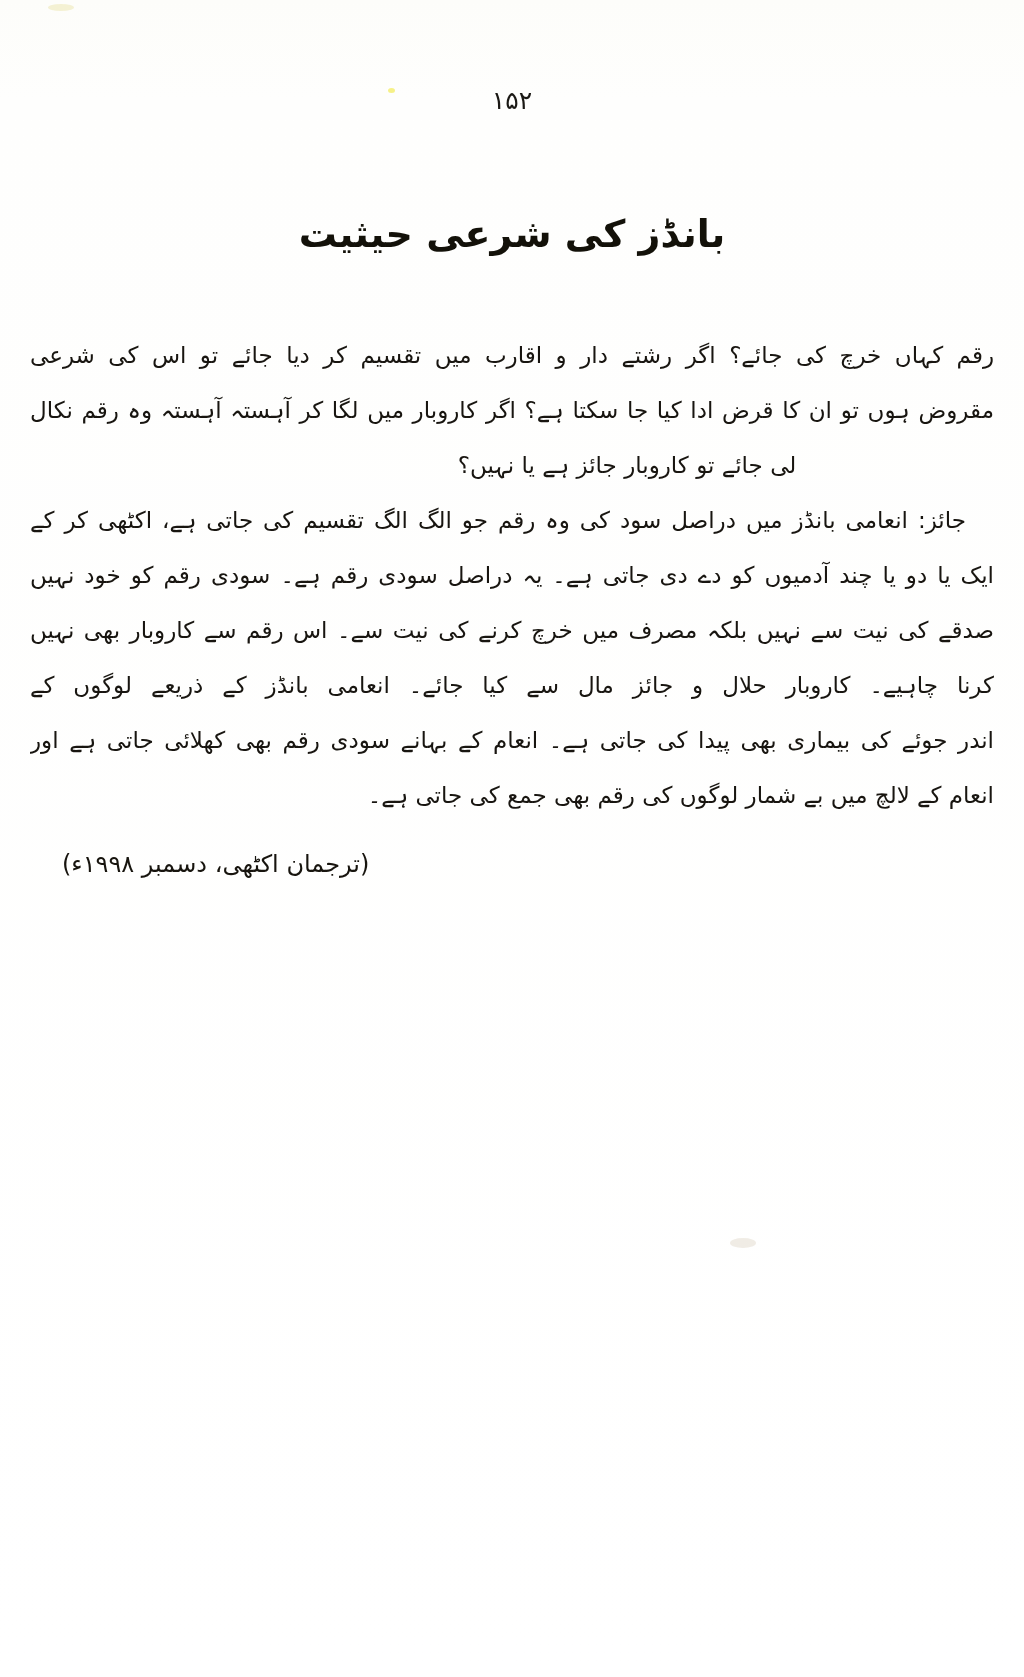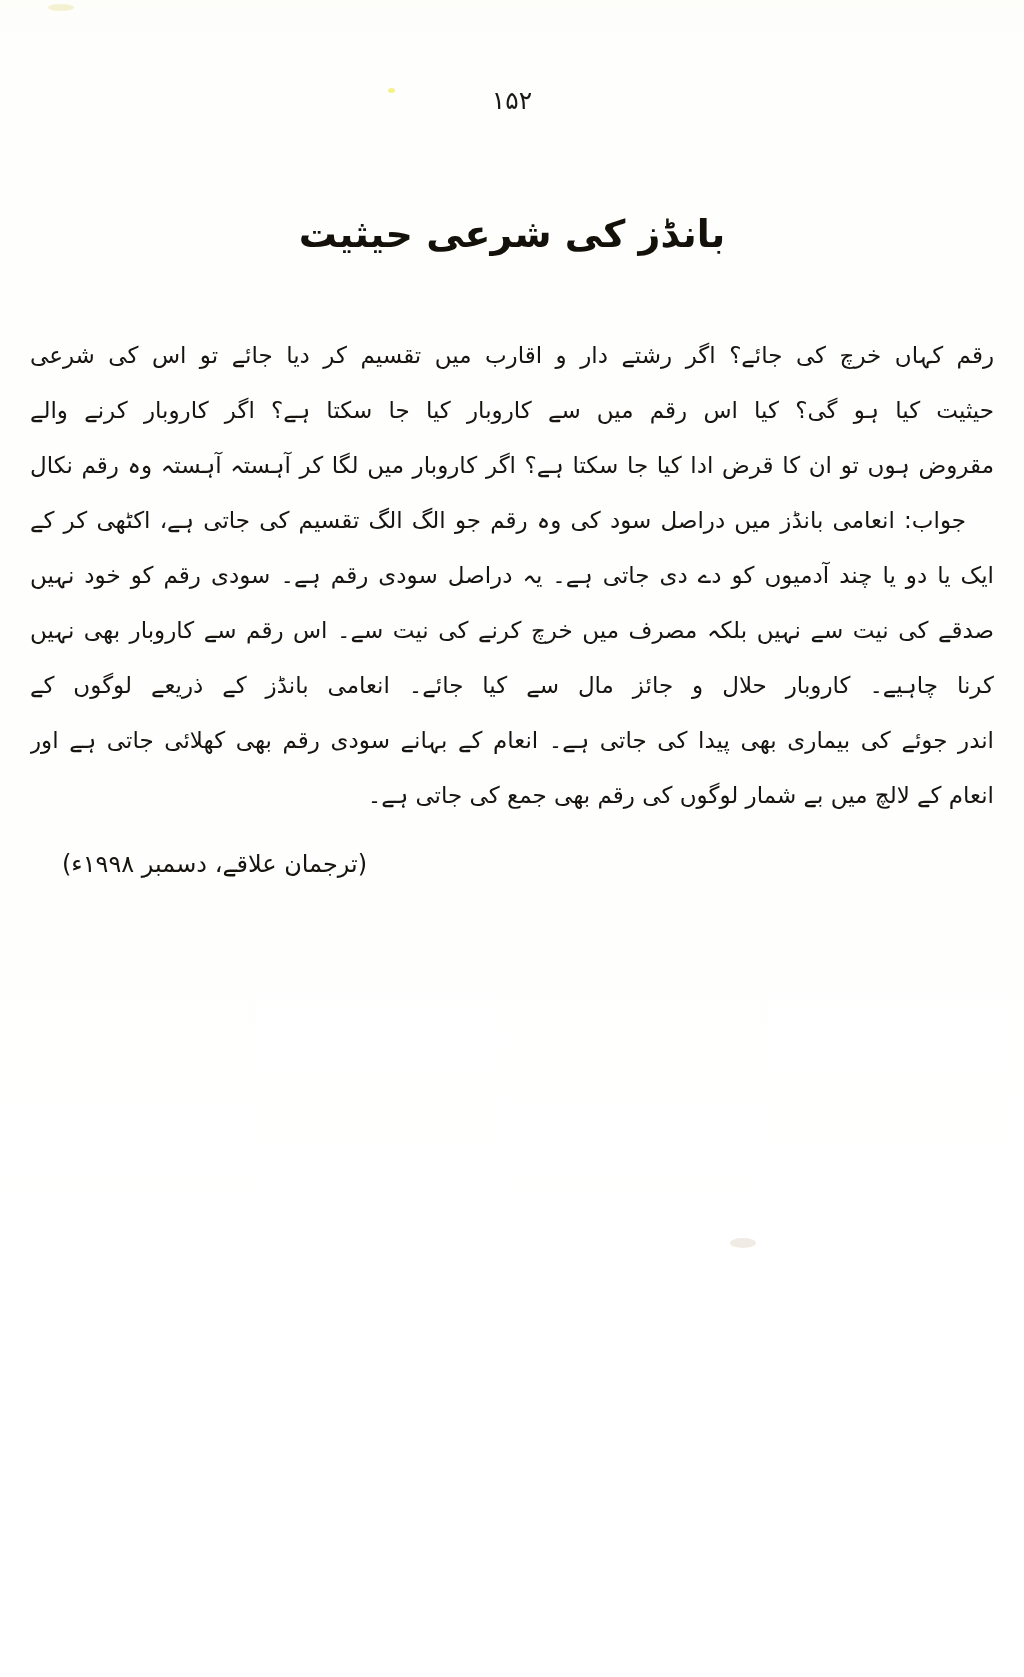--- a/index.html
+++ b/index.html
@@ -110,31 +110,31 @@
   <div class="speck-a"></div>
 
   <div class="page-number">۱۵۲</div>
 
   <h1 class="doc-title">بانڈز کی شرعی حیثیت</h1>
 
   <div class="body-text">
 
     <div>
       <div class="line">رقم کہاں خرچ کی جائے؟ اگر رشتے دار و اقارب میں تقسیم کر دیا جائے تو اس کی شرعی</div>
-      <div class="line">حیثیت کیا ہو گی؟ کیا اس رقم میں سے کاروبار کیا جا سکتا ہے؟ اگر کاروبار کرنے والے</div>
       <div class="line">مقروض ہوں تو ان کا قرض ادا کیا جا سکتا ہے؟ اگر کاروبار میں لگا کر آہستہ آہستہ وہ رقم نکال</div>
+      <div class="line last-center">لی جائے تو کاروبار جائز ہے یا نہیں؟</div>
     </div>
 
     <div>
-      <div class="line indent-right">جواب: انعامی بانڈز میں دراصل سود کی وہ رقم جو الگ الگ تقسیم کی جاتی ہے، اکٹھی کر کے</div>
+      <div class="line indent-right">جائز: انعامی بانڈز میں دراصل سود کی وہ رقم جو الگ الگ تقسیم کی جاتی ہے، اکٹھی کر کے</div>
       <div class="line">ایک یا دو یا چند آدمیوں کو دے دی جاتی ہے۔ یہ دراصل سودی رقم ہے۔ سودی رقم کو خود نہیں استعمال</div>
       <div class="line">صدقے کی نیت سے نہیں بلکہ مصرف میں خرچ کرنے کی نیت سے۔ اس رقم سے کاروبار بھی نہیں</div>
       <div class="line">کرنا چاہیے۔ کاروبار حلال و جائز مال سے کیا جائے۔ انعامی بانڈز کے ذریعے لوگوں کے</div>
       <div class="line">اندر جوئے کی بیماری بھی پیدا کی جاتی ہے۔ انعام کے بہانے سودی رقم بھی کھلائی جاتی ہے اور</div>
       <div class="line last-right">انعام کے لالچ میں بے شمار لوگوں کی رقم بھی جمع کی جاتی ہے۔</div>
     </div>
 
-    <div class="citation">(ترجمان علاقے، دسمبر ۱۹۹۸ء)</div>
+    <div class="citation">(ترجمان اکٹھی، دسمبر ۱۹۹۸ء)</div>
   </div>
 
   <div class="smudge"></div>
 
 </div>
 
 </body></html>

